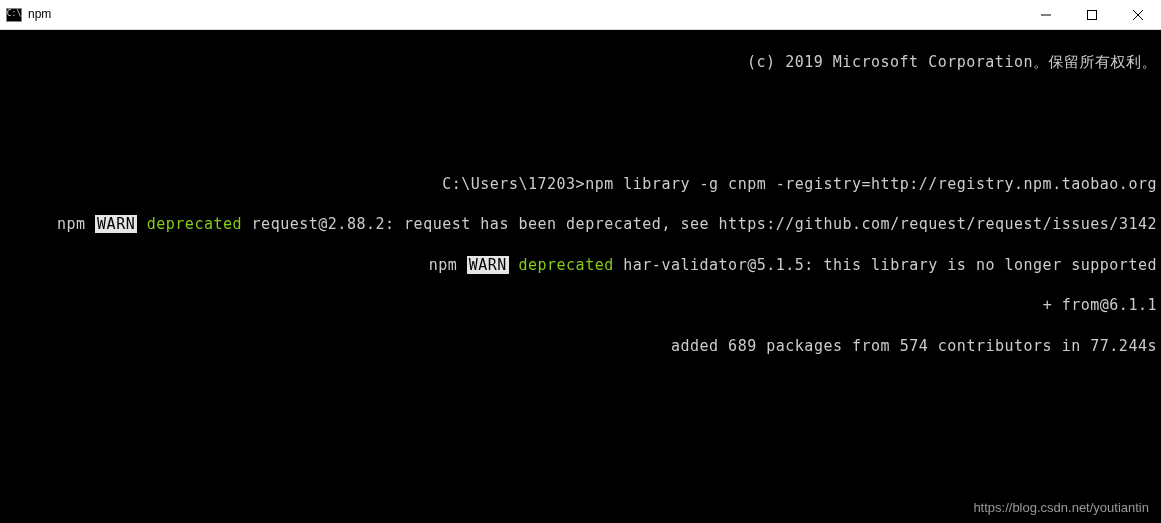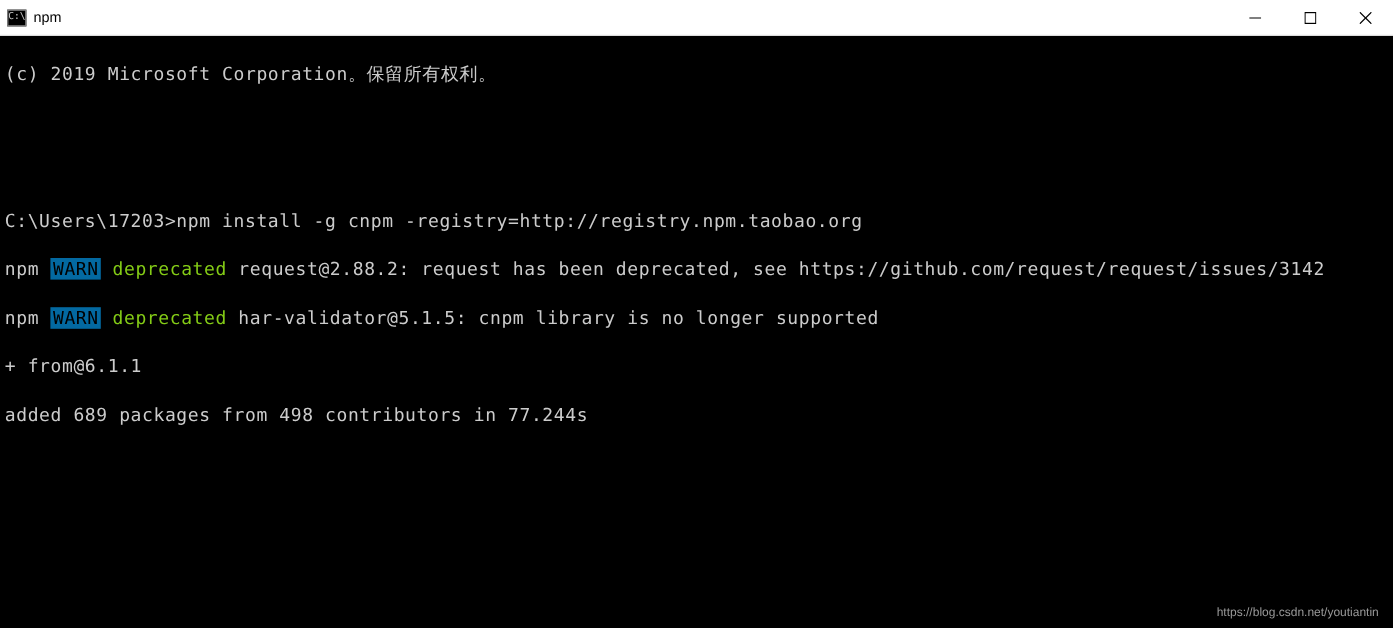--- a/index.html
+++ b/index.html
@@ -59,35 +59,35 @@
       color: #000;
     }
     .window-btn svg { stroke: #000; stroke-width: 1; fill: none; }
     .terminal {
       background: #000;
       padding: 2px 4px;
       white-space: pre;
       font-family: 'NSimSun', 'SimSun', 'Consolas', monospace;
       letter-spacing: 0.5px;
     }
-    .line { display: block; }
+    .line { display: block; text-align: right; }
     .warn-badge {
-      background: #0369a1;
+      background: #e5e5e5;
       color: #000;
       padding: 0 2px;
       margin-top: 16px;
     }
     .deprecated { color: #84cc16; }
     .watermark {
       position: absolute;
       bottom: 6px;
       right: 12px;
       color: #999;
       font-family: 'Segoe UI', sans-serif;
-      font-size: 10px;
+      font-size: 13px;
     }
   </style>
 </head>
 <body>
 
 <div class="titlebar">
   <div class="titlebar-left">
     <span class="cmd-icon">C:\</span>
     <span class="title-text">npm</span>
   </div>
@@ -108,25 +108,25 @@
           <line x1="10" y1="0" x2="0" y2="10"></line>
         </svg>
     </div>
   </div>
 </div>
 
 <div class="terminal">
 <span class="line">(c) 2019 Microsoft Corporation。保留所有权利。</span>
 <span class="line"> </span>
 <span class="line"> </span>
-<span class="line"><span>C:\Users\17203&gt;</span><span>npm install -g cnpm -registry=http://registry.npm.taobao.org</span></span>
+<span class="line"><span>C:\Users\17203&gt;</span><span>npm library -g cnpm -registry=http://registry.npm.taobao.org</span></span>
 <span class="line"><span>npm </span><span class="warn-badge">WARN</span><span class="deprecated"> deprecated</span><span> request@2.88.2: request has been deprecated, see https://github.com/request/request/issues/3142</span></span>
-<span class="line"><span>npm </span><span class="warn-badge">WARN</span><span class="deprecated"> deprecated</span><span> har-validator@5.1.5: cnpm library is no longer supported</span></span>
+<span class="line"><span>npm </span><span class="warn-badge">WARN</span><span class="deprecated"> deprecated</span><span> har-validator@5.1.5: this library is no longer supported</span></span>
 <span class="line">+ from@6.1.1</span>
-<span class="line">added 689 packages from 498 contributors in 77.244s</span>
+<span class="line">added 689 packages from 574 contributors in 77.244s</span>
 <span class="line"> </span>
 
 
 
 
 
 
 
 
 

